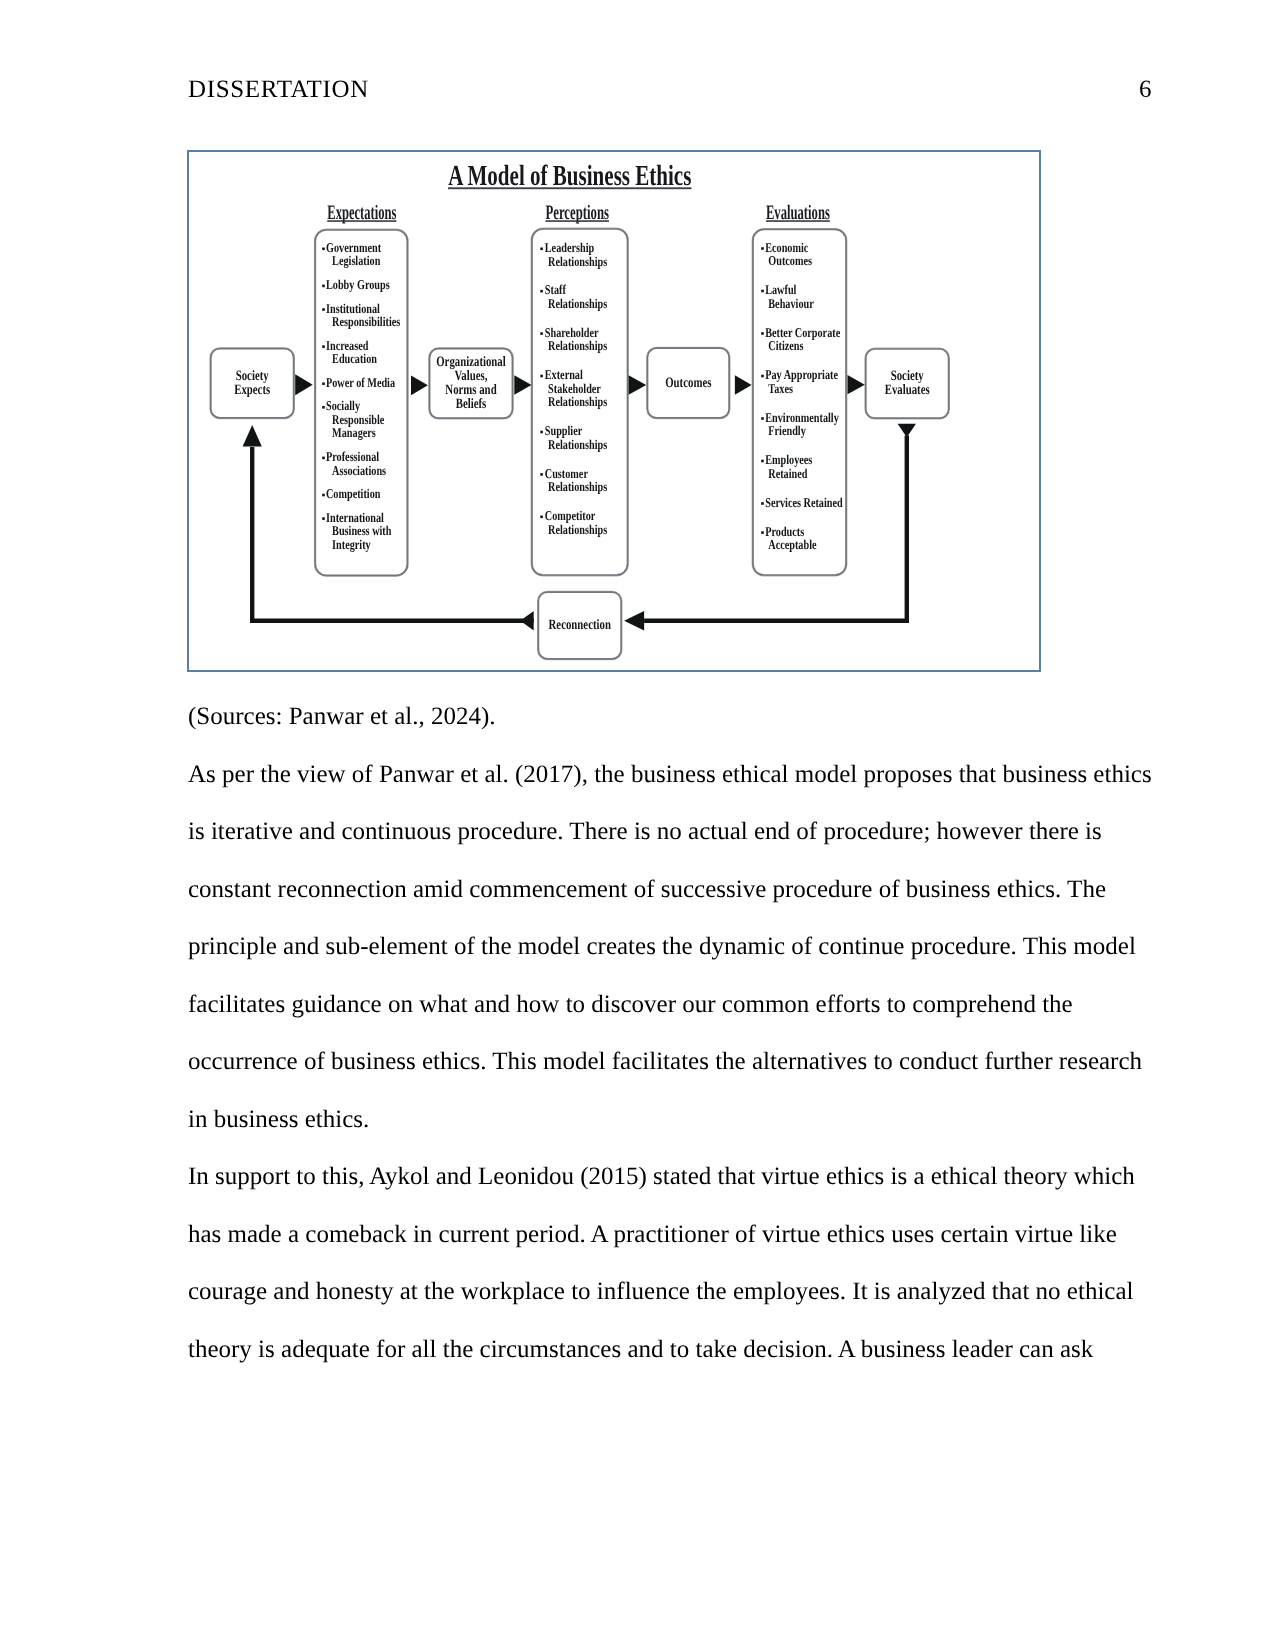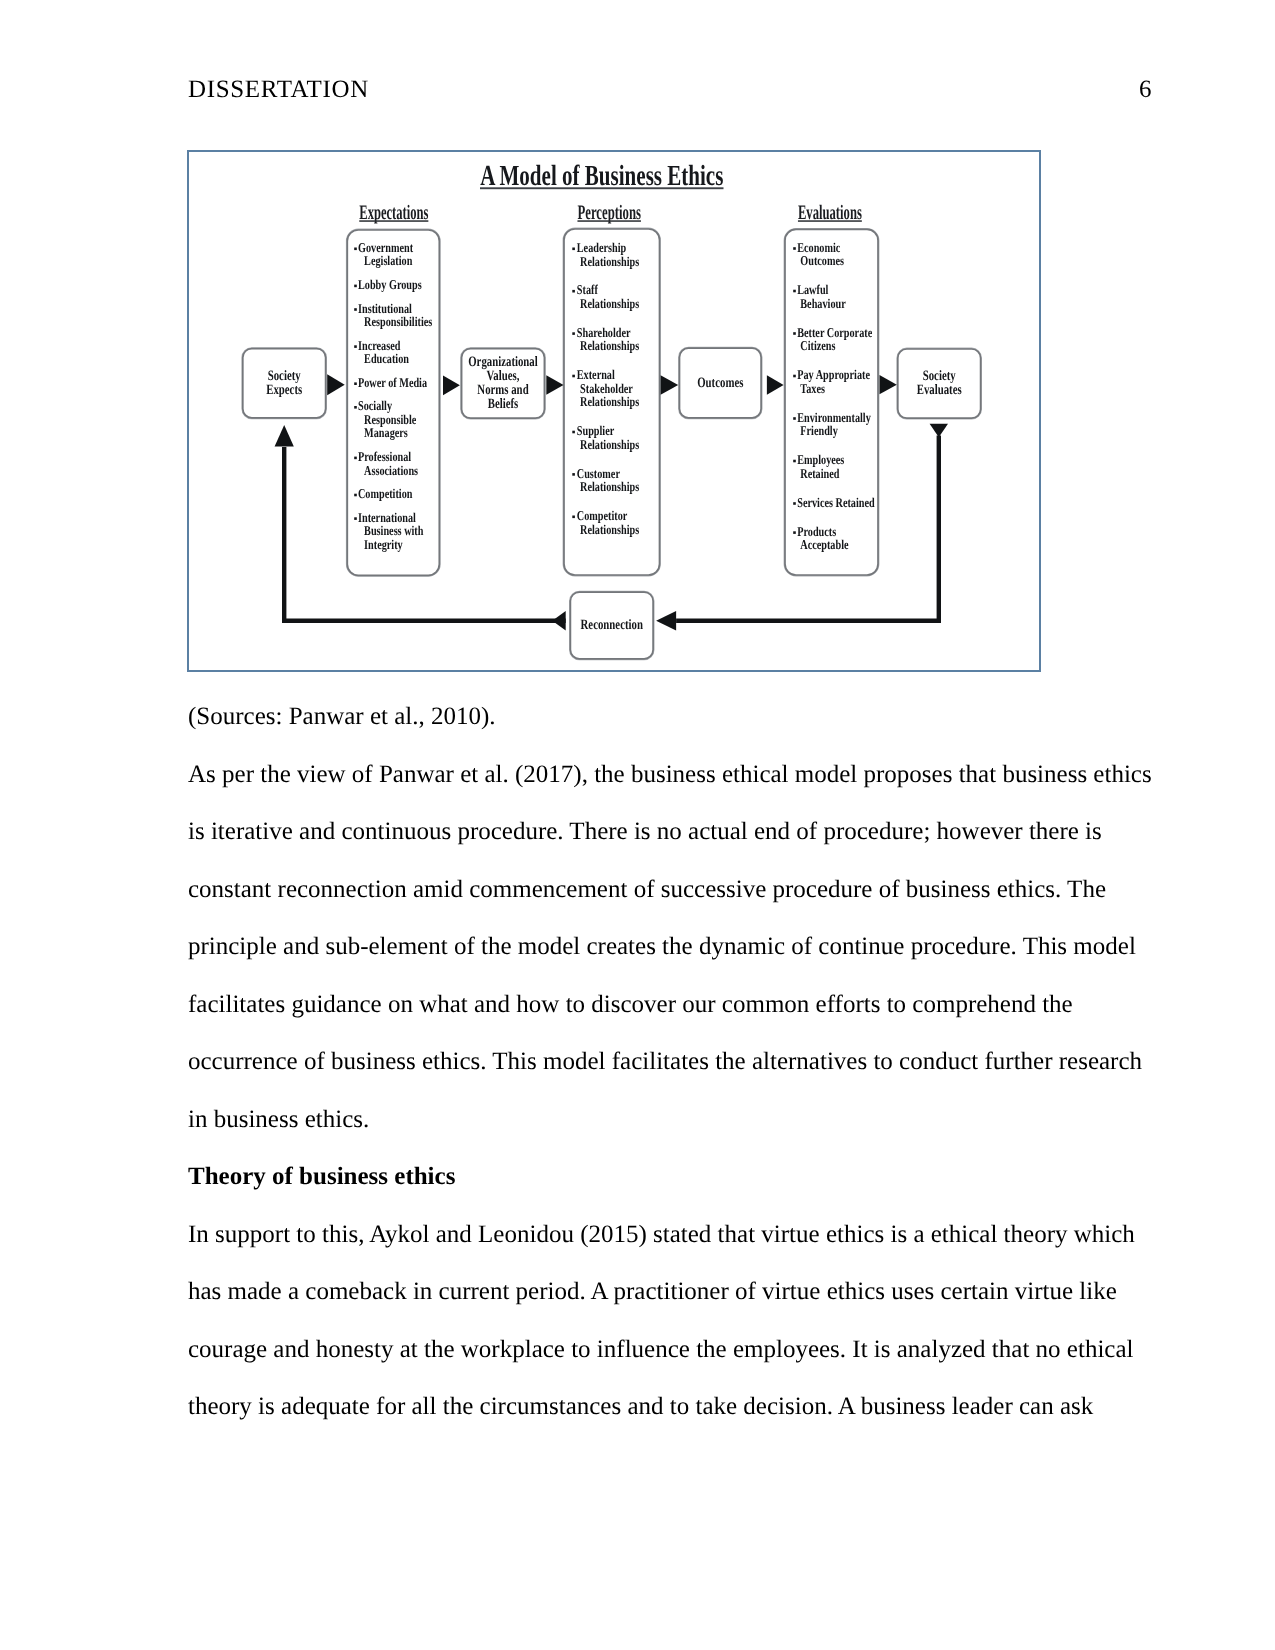--- a/index.html
+++ b/index.html
@@ -30,21 +30,21 @@
   .dg-line  { stroke:#111315; stroke-width:4.4; fill:none; }
 </style>
 </head>
 <body>
 
 <div class="page">
 
   <div class="hdr">DISSERTATION</div>
   <div class="pgno">6</div>
 
-  <div class="figwrap" style="border-color: rgb(91, 128, 163); padding-left: 32px;">
+  <div class="figwrap" style="border-color: rgb(91, 128, 163);">
     <svg id="diagram" viewBox="2 2 850 518" xmlns="http://www.w3.org/2000/svg">
         <g>
           <text x="530.9292649098475" y="34.7" class="dg-title" transform="scale(0.721,1)" text-anchor="middle">A Model of Business Ethics</text>
           <rect x="261" y="37.3" width="243.5" height="1.9" fill="#3e4146"></rect>
         </g>
         <g>
           <text x="140.25" y="68.7" class="dg-head" textLength="69.1" lengthAdjust="spacingAndGlyphs" text-anchor="start">Expectations</text>
           <rect x="140.25" y="70.3" width="69.1" height="1.5" fill="#2a2d31"></rect>
         </g>
         <g>
@@ -235,18 +235,17 @@
         <path d="M719.8 285.5 L719.8 470.7 L457.1 470.7" class="dg-line"></path>
         <path d="M710.5999999999999 273.8 L729 273.8 L719.8 287.2 Z" class="dg-arrow"></path>
         <path d="M457.1 460.9 L437.1 470.7 L457.1 480.5 Z" class="dg-arrow"></path>
         <path d="M346.7 470.7 L65.2 470.7 L65.2 297" class="dg-line"></path>
         <path d="M346.7 460.9 L333.3 470.7 L346.7 480.5 Z" class="dg-arrow"></path>
         <path d="M55.6 296.6 L65.2 275.0 L74.8 296.6 Z" class="dg-arrow"></path>
       </svg>
   </div>
 
   <div class="body">
-    <p>(Sources: Panwar et al., 2010).</p>
+    <p>(Sources: Panwar et al., 2024).</p>
     <p>As per the view of Panwar et al. (2017), the business ethical model proposes that business ethics is iterative and continuous procedure. There is no actual end of procedure; however there is constant reconnection amid commencement of successive procedure of business ethics. The principle and sub-element of the model creates the dynamic of continue procedure. This model facilitates guidance on what and how to discover our common efforts to comprehend the occurrence of business ethics. This model facilitates the alternatives to conduct further research in business ethics.</p>
-    <p class="bold">Theory of business ethics</p>
     <p>In support to this, Aykol and Leonidou (2015) stated that virtue ethics is a ethical theory which has made a comeback in current period. A practitioner of virtue ethics uses certain virtue like courage and honesty at the workplace to influence the employees. It is analyzed that no ethical theory is adequate for all the circumstances and to take decision. A business leader can ask</p>
   </div>
 </div>
 
 </body></html>

